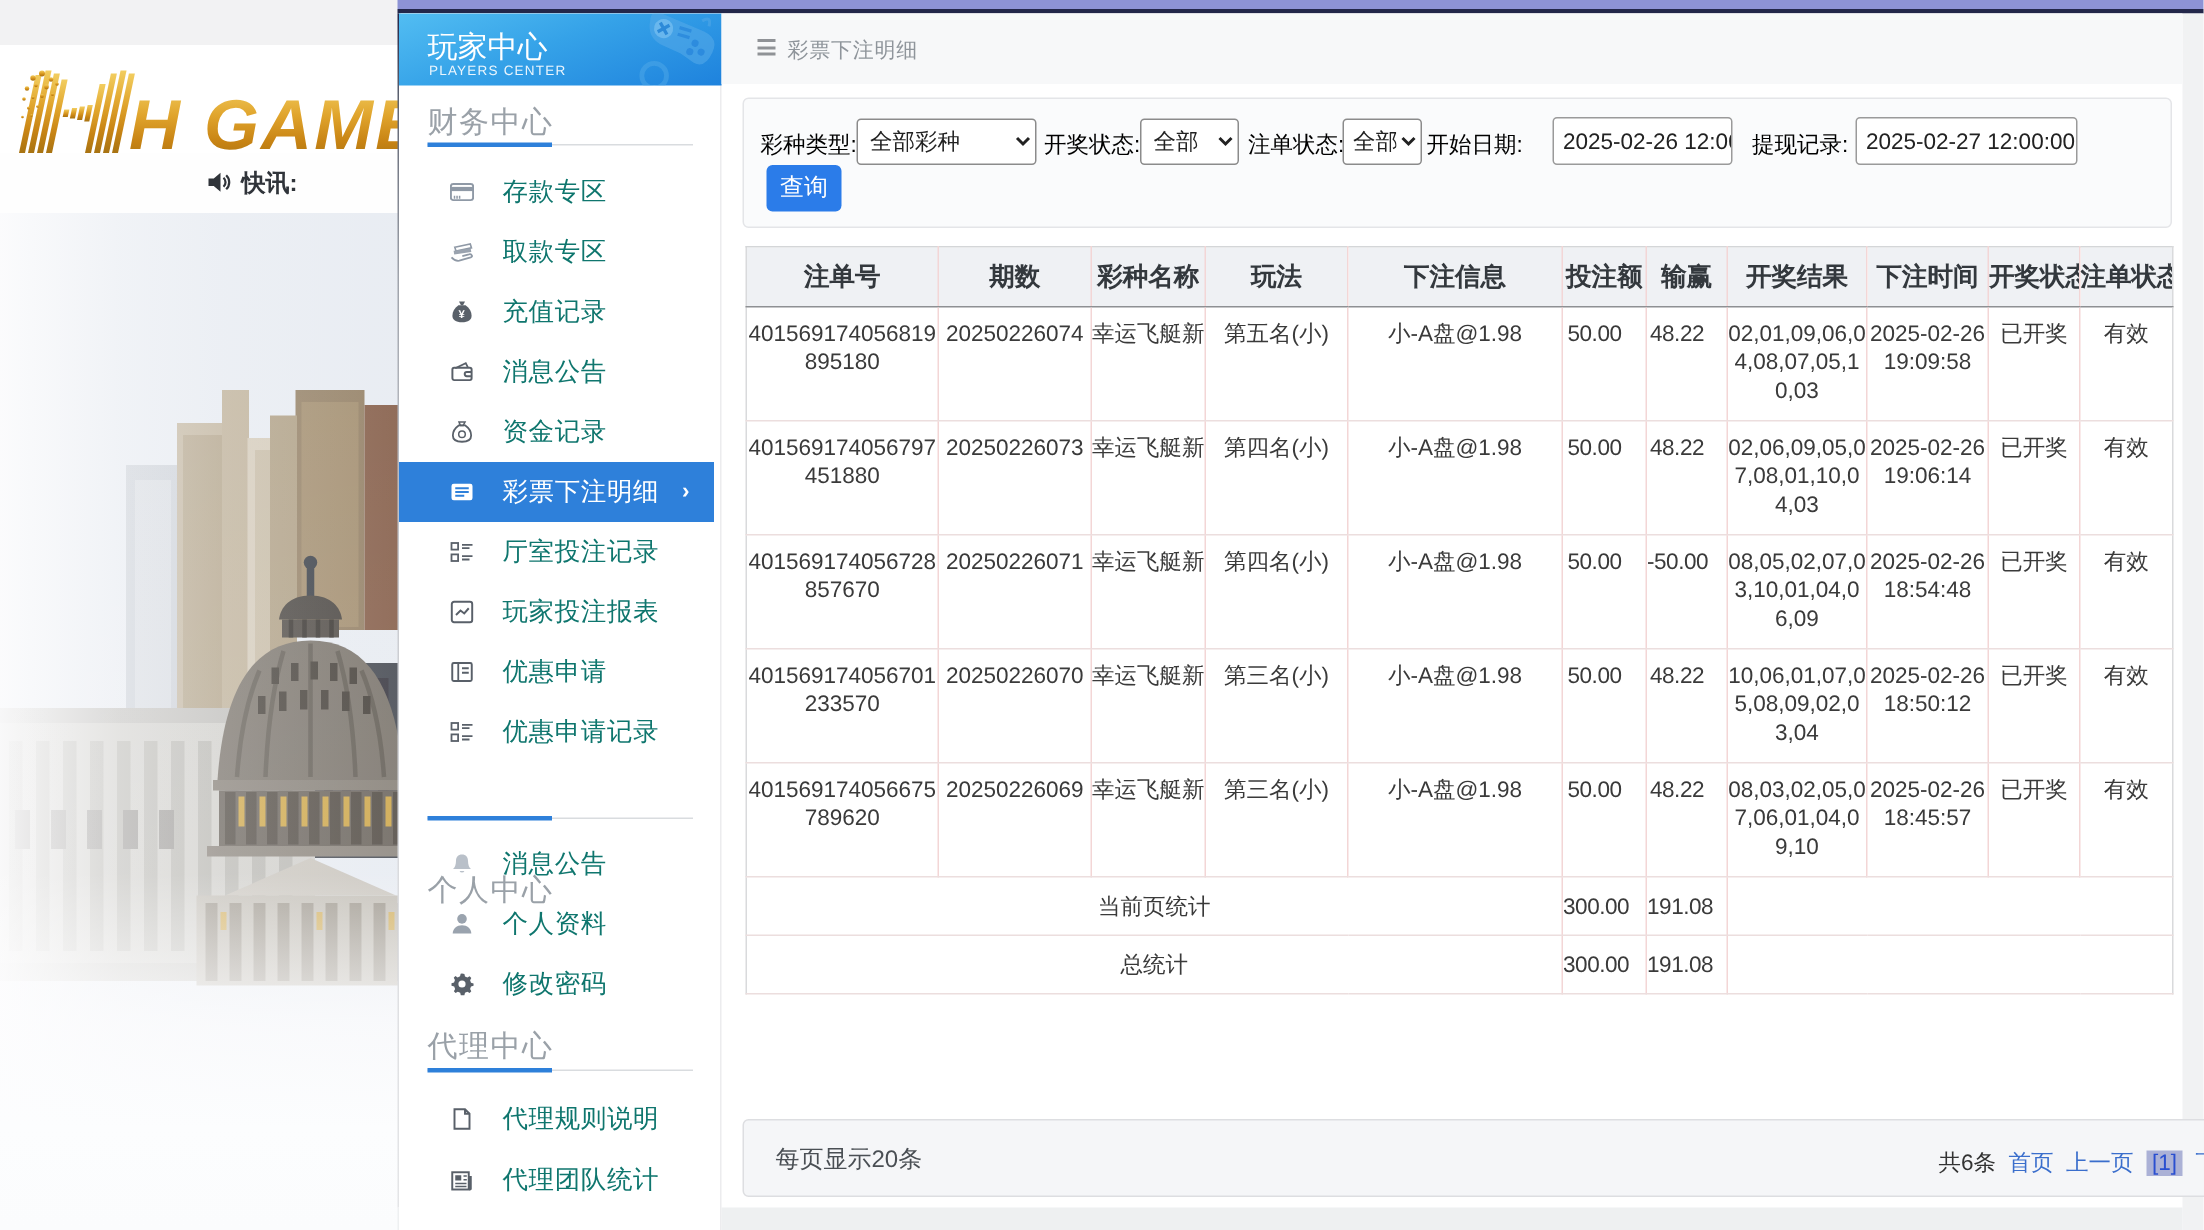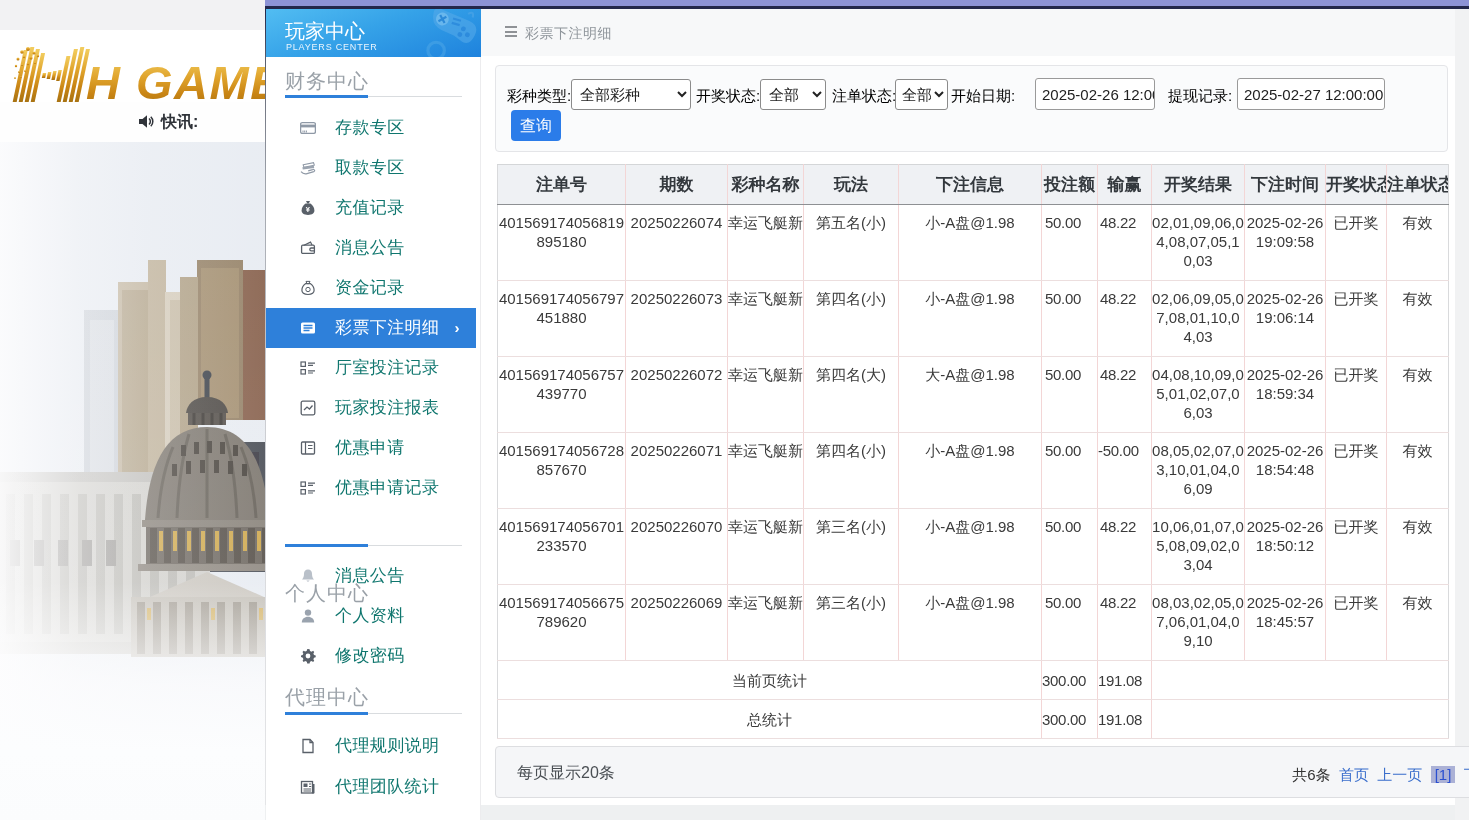--- a/index.html
+++ b/index.html
@@ -481,33 +481,20 @@
         <td>第四名(小)</td>
         <td>小-A盘@1.98</td>
         <td class="num">50.00</td>
         <td class="num">48.22</td>
         <td>02,06,09,05,07,08,01,10,04,03</td>
         <td>2025-02-26 19:06:14</td>
         <td>已开奖</td>
         <td>有效</td>
       </tr>
   <tr class="dr">
-        <td>401569174056757439770</td>
-        <td>20250226072</td>
-        <td class="nw">幸运飞艇新</td>
-        <td>第四名(大)</td>
-        <td>大-A盘@1.98</td>
-        <td class="num">50.00</td>
-        <td class="num">48.22</td>
-        <td>04,08,10,09,05,01,02,07,06,03</td>
-        <td>2025-02-26 18:59:34</td>
-        <td>已开奖</td>
-        <td>有效</td>
-      </tr>
-  <tr class="dr">
         <td>401569174056728857670</td>
         <td>20250226071</td>
         <td class="nw">幸运飞艇新</td>
         <td>第四名(小)</td>
         <td>小-A盘@1.98</td>
         <td class="num">50.00</td>
         <td class="num">-50.00</td>
         <td>08,05,02,07,03,10,01,04,06,09</td>
         <td>2025-02-26 18:54:48</td>
         <td>已开奖</td>

